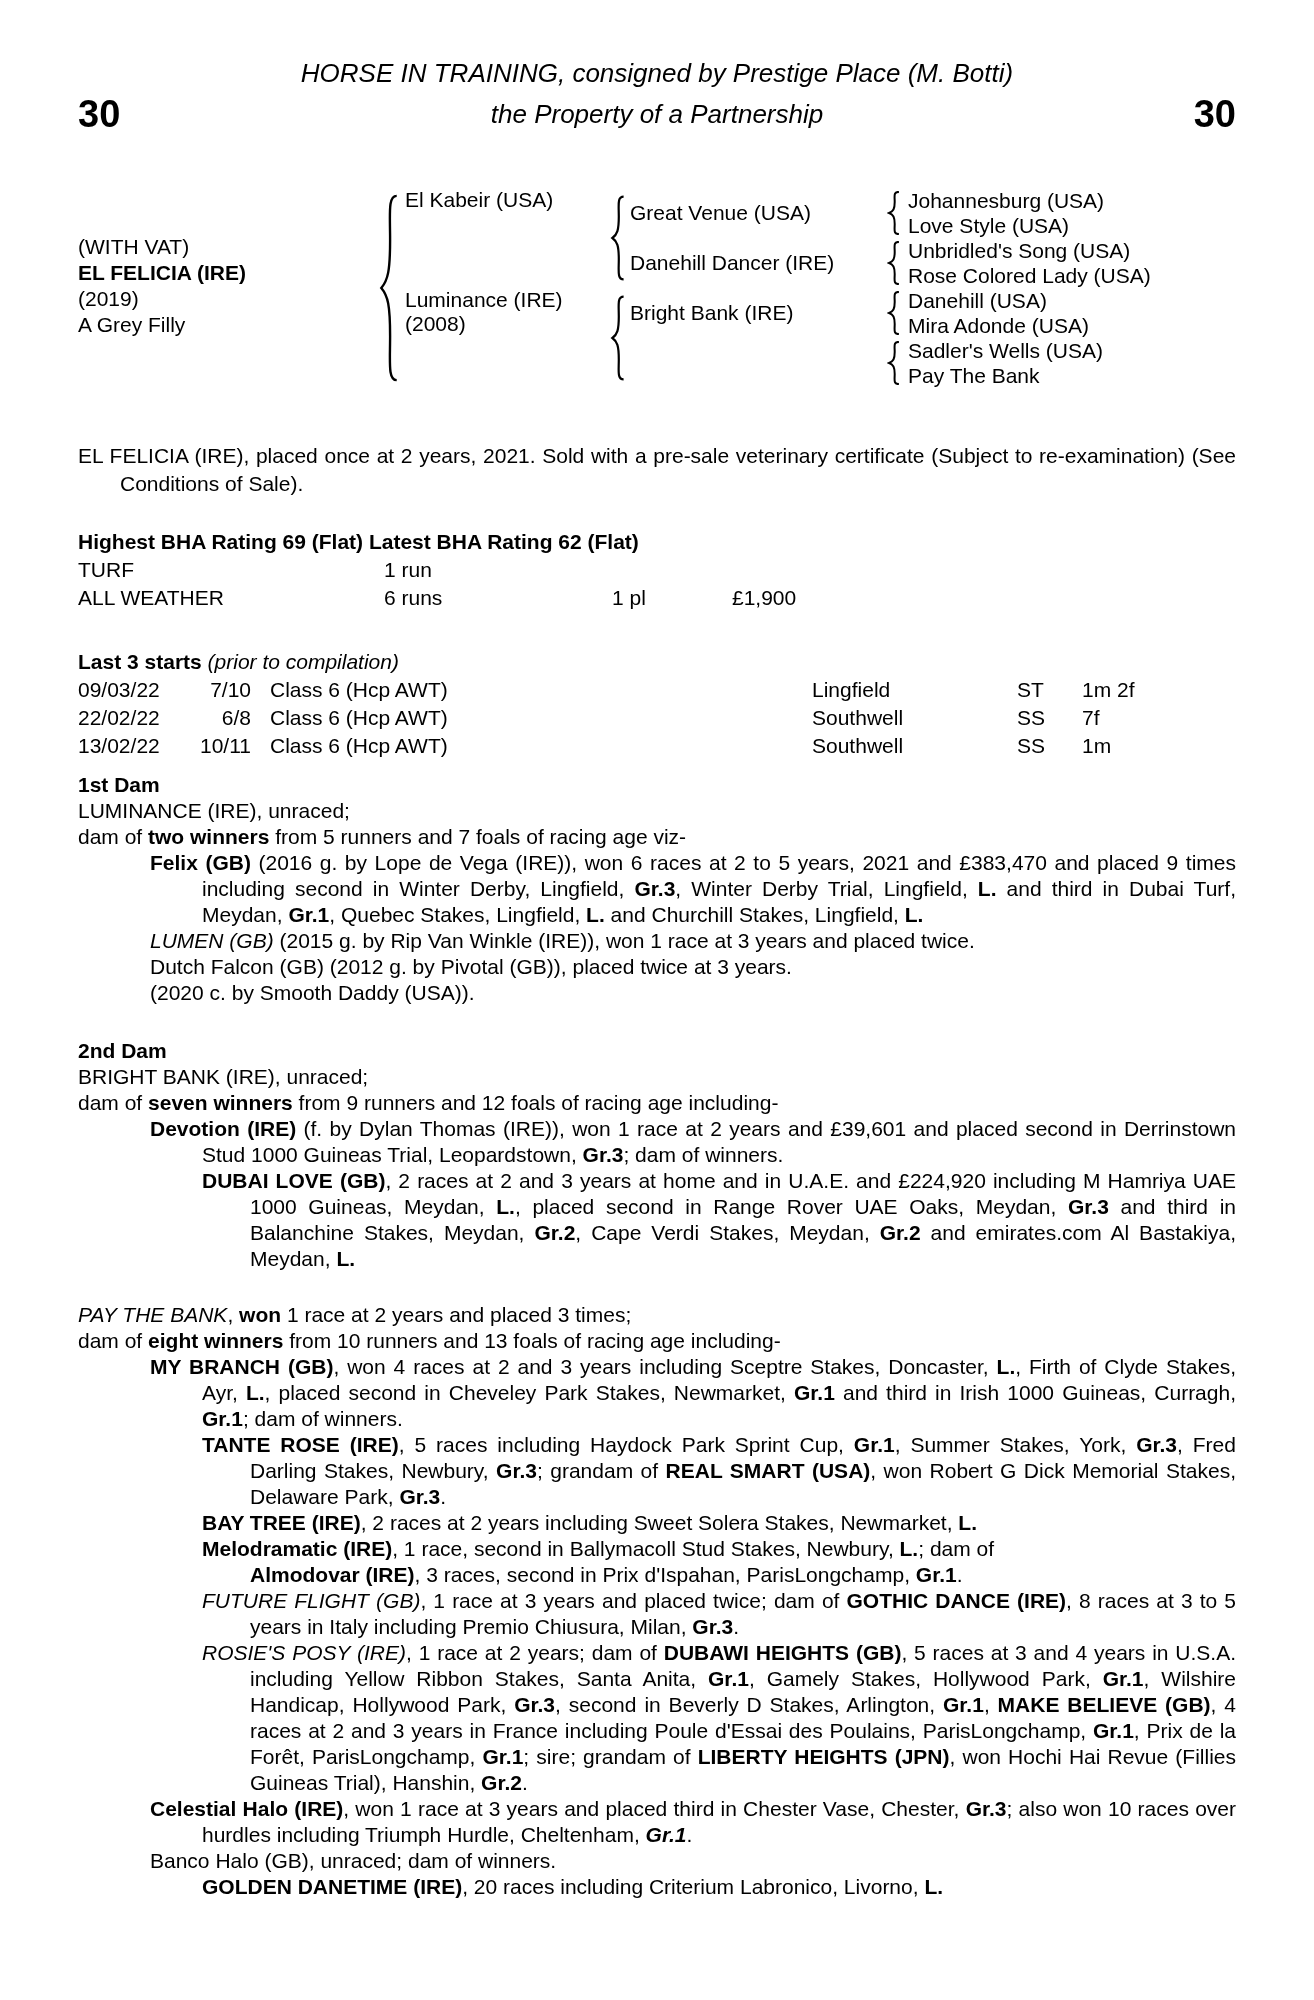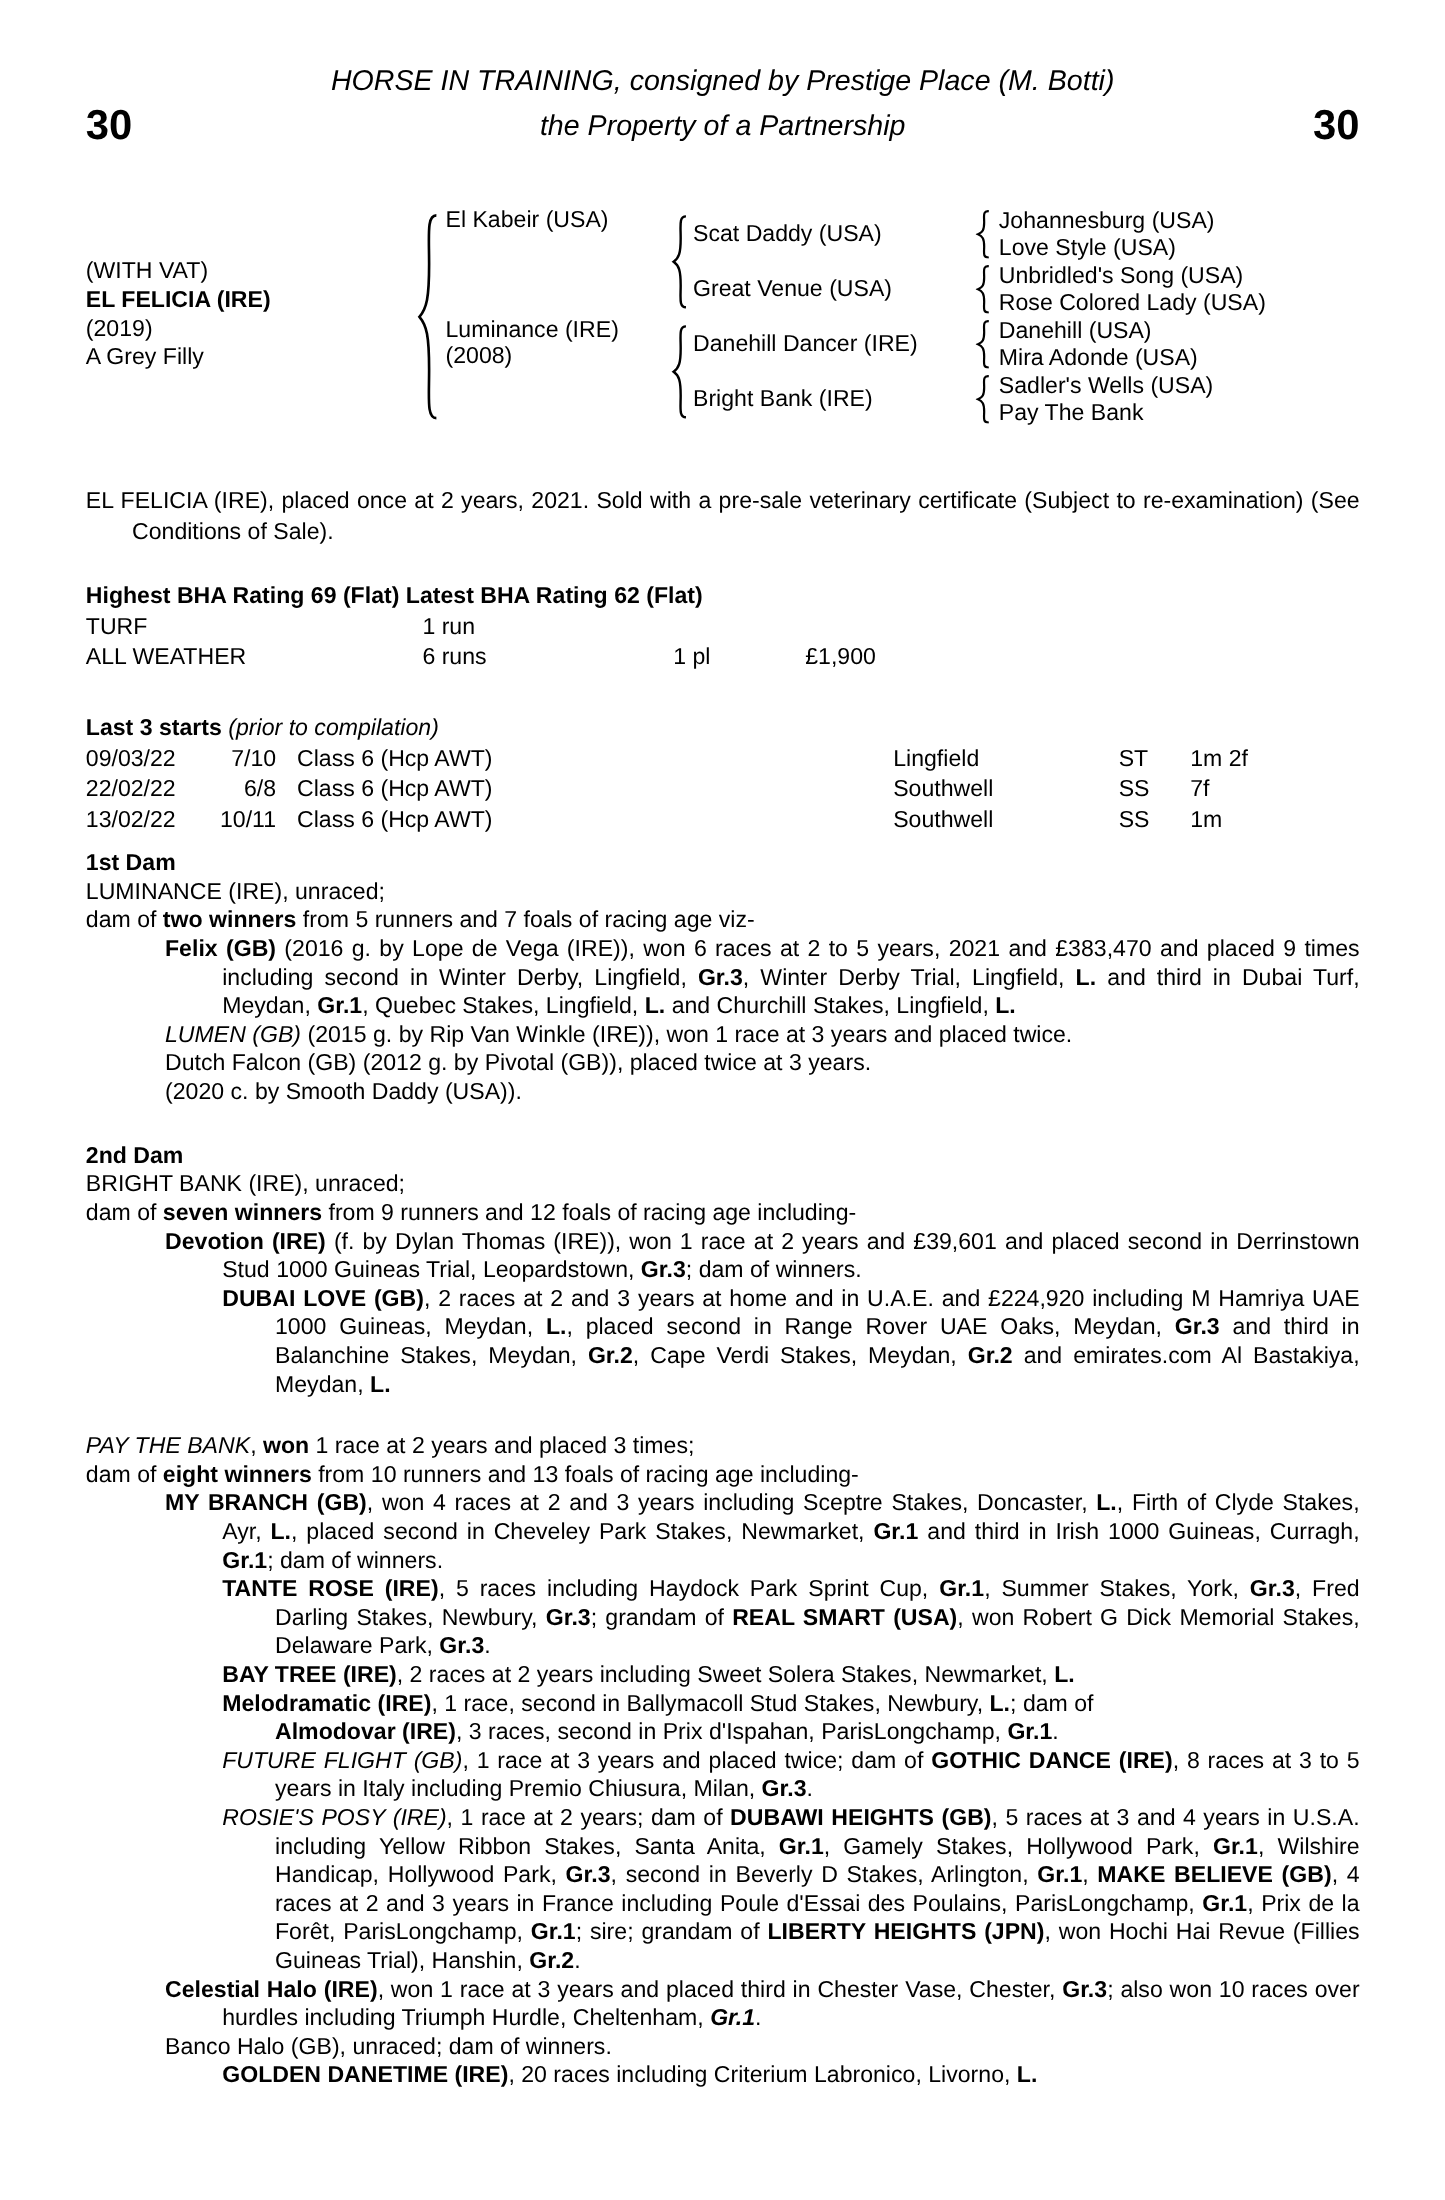--- a/index.html
+++ b/index.html
@@ -108,21 +108,20 @@
           </svg>
         </div>
       <div class="b2">
           <svg class="brace" width="16" height="86" viewBox="0 0 20 100" preserveAspectRatio="none" aria-hidden="true">
             <path d="M17 2 C9 2 11 11 11 25 C11 41 9 46 3 50 C9 54 11 59 11 75 C11 89 9 98 17 98" fill="none" stroke="#000" stroke-width="2.2" vector-effect="non-scaling-stroke"></path>
           </svg>
         </div>
     </div>
 
     <div class="gen2col">
-      <div>Scat Daddy (USA)</div>
       <div>Great Venue (USA)</div>
       <div>Danehill Dancer (IRE)</div>
       <div>Bright Bank (IRE)</div>
     </div>
 
     <div class="brace3col">
       <div class="b3">
           <svg class="brace" width="14" height="44" viewBox="0 0 20 100" preserveAspectRatio="none" aria-hidden="true">
             <path d="M17 2 C9 2 11 11 11 25 C11 41 9 46 3 50 C9 54 11 59 11 75 C11 89 9 98 17 98" fill="none" stroke="#000" stroke-width="2" vector-effect="non-scaling-stroke"></path>
           </svg>

